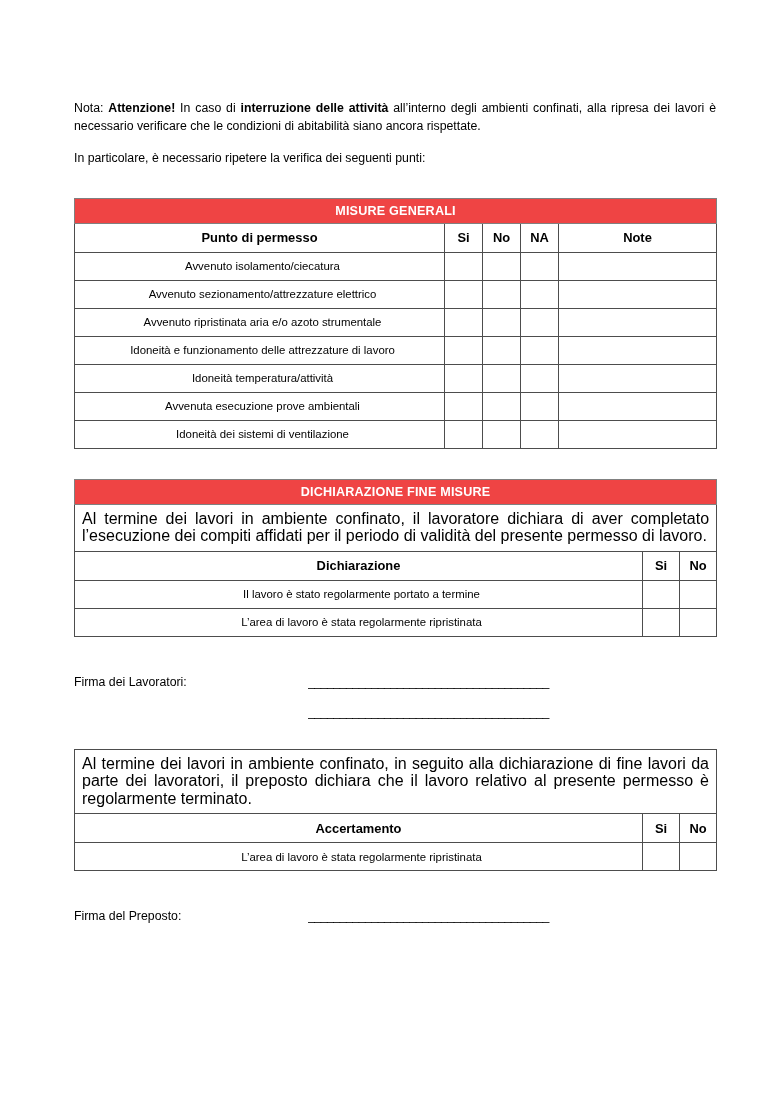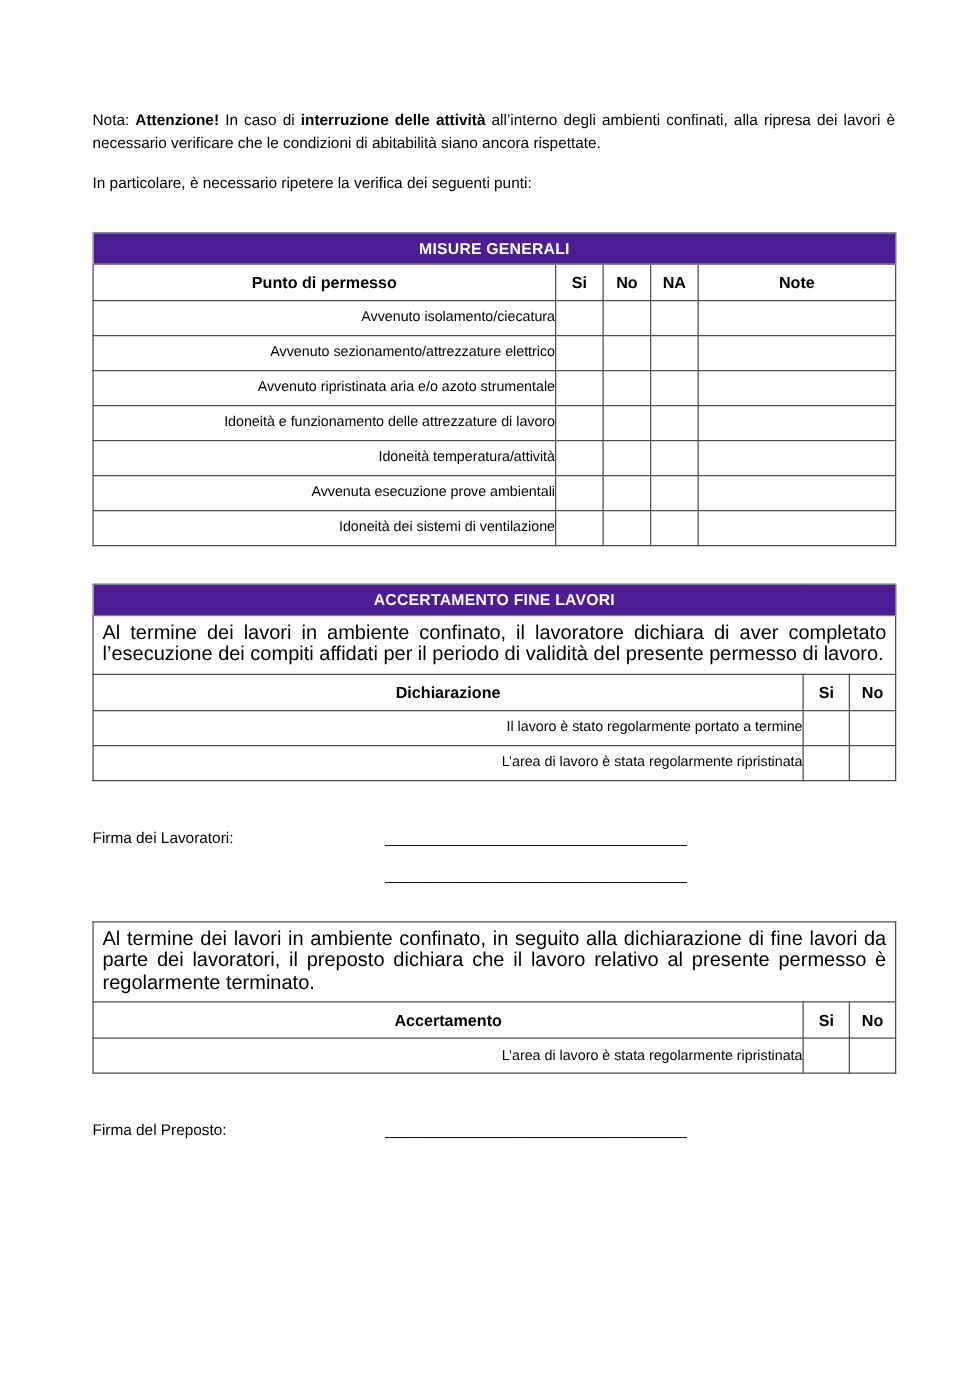--- a/index.html
+++ b/index.html
@@ -17,21 +17,21 @@
   }
   .page {
     position: absolute;
     left: 0; top: 0;
     width: 784px;
     height: 1108px;
   }
   .content {
     position: absolute;
     left: 74px;
-    top: 88px;
+    top: 100px;
     width: 642px;
   }
 
   
   .para {
     font-size: 12.3px;
     line-height: 17.5px;
     text-align: justify;
     margin: 0;
   }
@@ -44,39 +44,39 @@
     border-collapse: collapse;
     width: 642px;
     table-layout: fixed;
   }
   table.doc td, table.doc th {
     border: 1px solid #4d4d4d;
     padding: 0;
     vertical-align: middle;
   }
   .band {
-    background: #4c1d95;
+    background: #ef4444;
     color: #ffffff;
     font-weight: bold;
     font-size: 12.6px;
     text-align: center;
     height: 24px;
     letter-spacing: 0.2px;
     border: 1px solid #808080 !important;
   }
   .colhead {
     font-weight: bold;
     font-size: 12.9px;
     text-align: center;
     height: 28px;
   }
   .rowcell {
     height: 27px;
     font-size: 11.4px;
-    text-align: right;
+    text-align: center;
     padding-left: 6px !important;
   }
   .blank { height: 27px; }
   .desc {
     font-size: 16px;
     line-height: 17.5px;
     text-align: justify;
     padding: 5px 7px 6px 7px !important;
   }
   .gap-30 { height: 30px; }
@@ -198,21 +198,21 @@
     <div class="gap-30"></div>
 
     <table class="doc">
       <colgroup>
         <col style="width:568px">
         <col style="width:37px">
         <col style="width:37px">
       </colgroup>
       <tbody>
         <tr>
-          <td class="band" colspan="3">ACCERTAMENTO FINE LAVORI</td>
+          <td class="band" colspan="3">DICHIARAZIONE FINE MISURE</td>
         </tr>
         <tr>
           <td class="desc" colspan="3">Al termine dei lavori in ambiente confinato, il lavoratore dichiara di aver completato l’esecuzione dei compiti affidati per il periodo di validità del presente permesso di lavoro.</td>
         </tr>
         <tr>
           <td class="colhead">Dichiarazione</td>
           <td class="colhead">Si</td>
           <td class="colhead">No</td>
         </tr>
         <tr>

